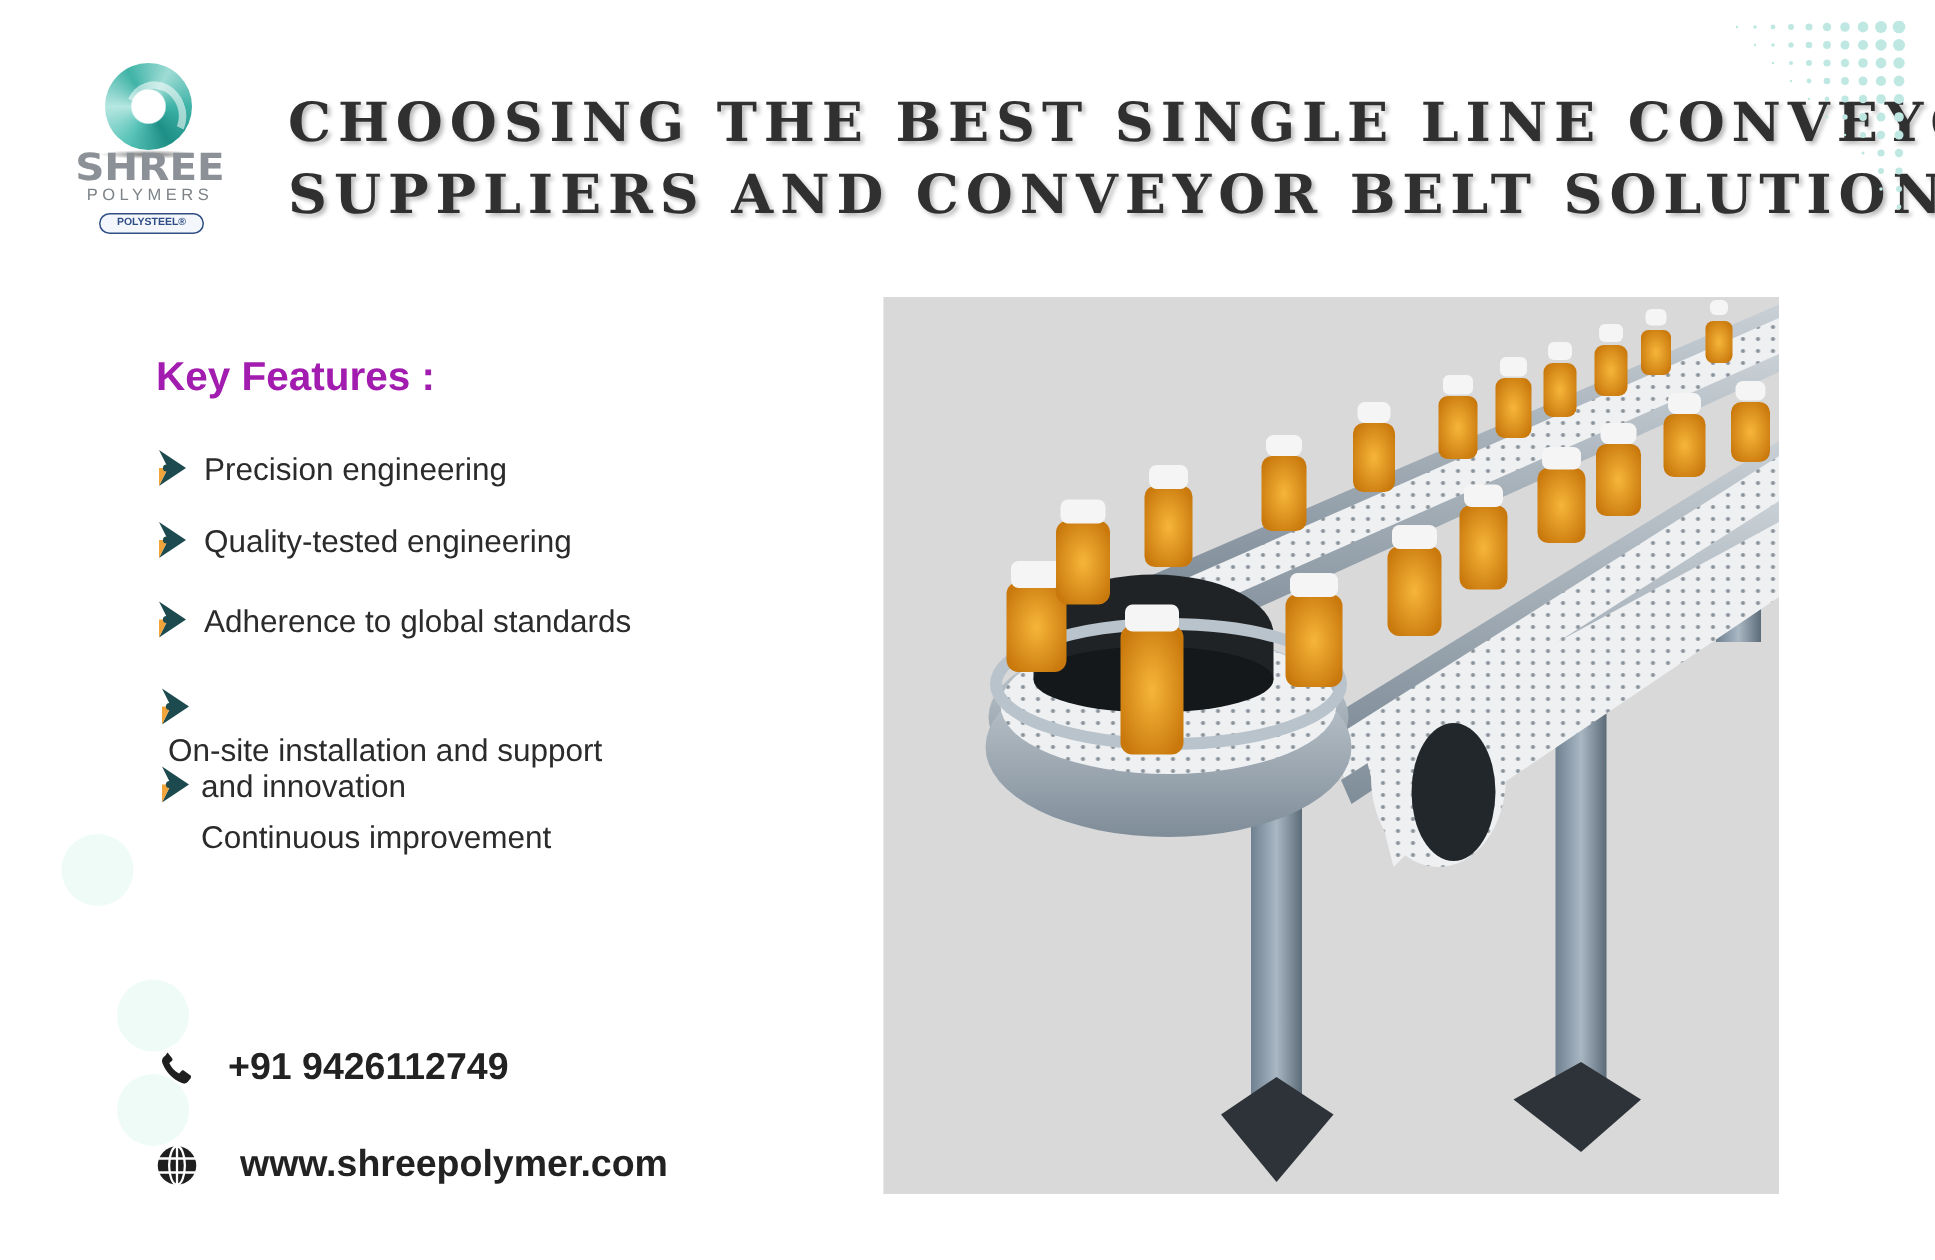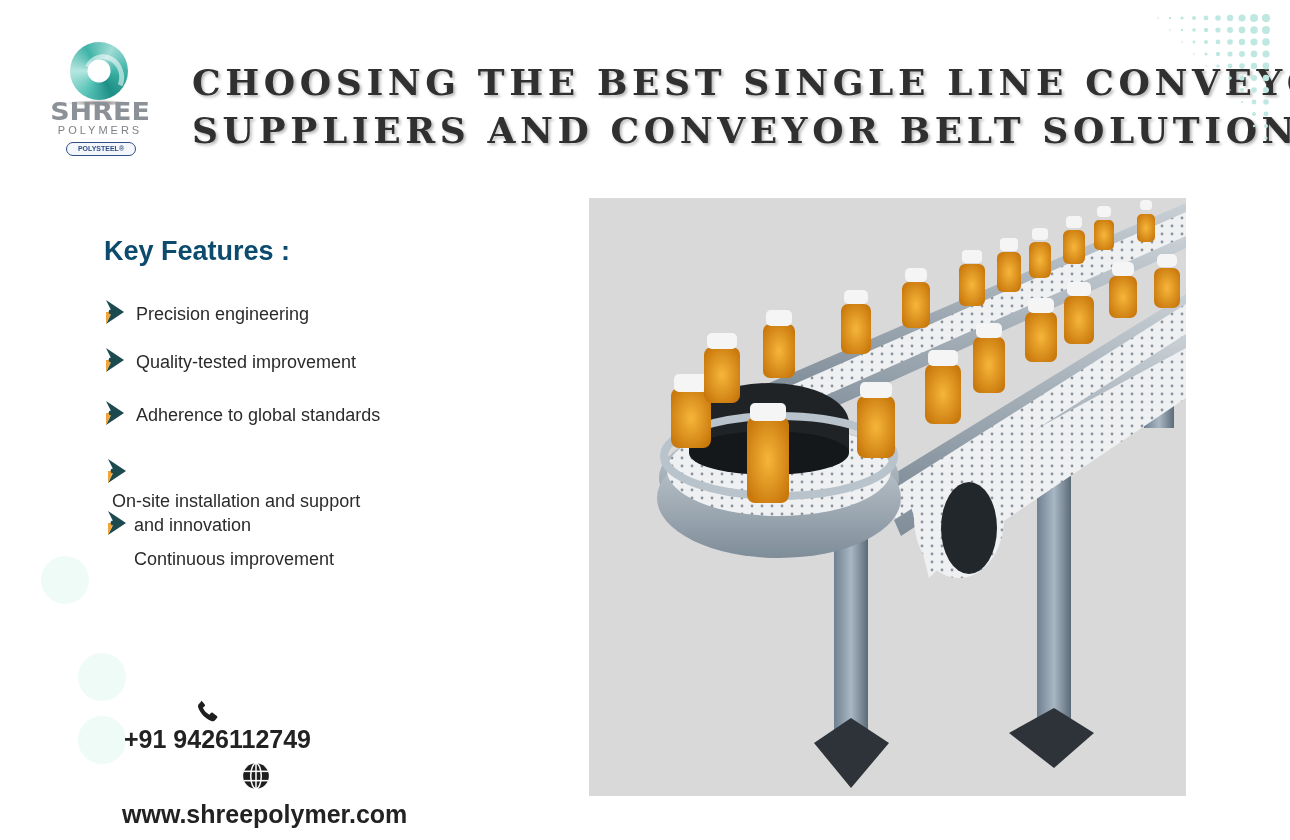--- a/index.html
+++ b/index.html
@@ -27,27 +27,27 @@
     .title span { display: block; white-space: nowrap; }
 
     
     .dots { position: absolute; right: 14px; top: 14px; width: 130px; height: 126px; }
     .dots svg { width: 100%; height: 100%; }
 
     
     .soft { position: absolute; border-radius: 50%; background: #effbf6; }
 
     
-    .features-title { position: absolute; left: 104px; top: 236px; font-size: 27px; font-weight: bold; color: #0c4a6e; }
+    .features-title { position: absolute; left: 104px; top: 236px; font-size: 27px; font-weight: bold; color: #a21caf; }
     .feature { position: absolute; left: 104px; display: flex; align-items: flex-start; }
     .bullet { width: 22px; height: 26px; margin-top: 2px; flex: 0 0 auto; }
-    .feature-text { font-size: 18px; line-height: 34px; color: #2b2b2b; margin-left: 10px; }
-
-    
-    .contact { position: absolute; left: 104px; display: flex; align-items: center; flex-direction: column; }
+    .feature-text { font-size: 21px; line-height: 34px; color: #2b2b2b; margin-left: 10px; }
+
+    
+    .contact { position: absolute; left: 104px; display: flex; align-items: center; }
     .contact-icon { width: 28px; height: 28px; flex: 0 0 auto; }
     .contact-text { margin-left: 18px; font-size: 25px; font-weight: bold; color: #222; }
 
     
     .photo { position: absolute; left: 589px; top: 198px; width: 597px; height: 598px; background: #d9d9d9; overflow: hidden; }
     .photo svg { width: 100%; height: 100%; display: block; }
   </style>
 </head>
 <body>
 
@@ -143,21 +143,21 @@
   </svg>
   <span class="feature-text">Precision engineering</span>
 </div>
 
 <div class="feature" style="top:345px;">
   <svg class="bullet" viewBox="0 0 22 26">
     <path d="M2 1 L20 13 L2 25 L8 13 Z" fill="#1d4a4f"></path>
     <path d="M2 13 L8 13 L2 25 Z" fill="#f0a43a"></path>
     <circle cx="7" cy="13" r="2.4" fill="#1d4a4f"></circle>
   </svg>
-  <span class="feature-text">Quality-tested improvement</span>
+  <span class="feature-text">Quality-tested engineering</span>
 </div>
 
 <div class="feature" style="top:398px;">
   <svg class="bullet" viewBox="0 0 22 26">
     <path d="M2 1 L20 13 L2 25 L8 13 Z" fill="#1d4a4f"></path>
     <path d="M2 13 L8 13 L2 25 Z" fill="#f0a43a"></path>
     <circle cx="7" cy="13" r="2.4" fill="#1d4a4f"></circle>
   </svg>
   <span class="feature-text">Adherence to global standards</span>
 </div>

